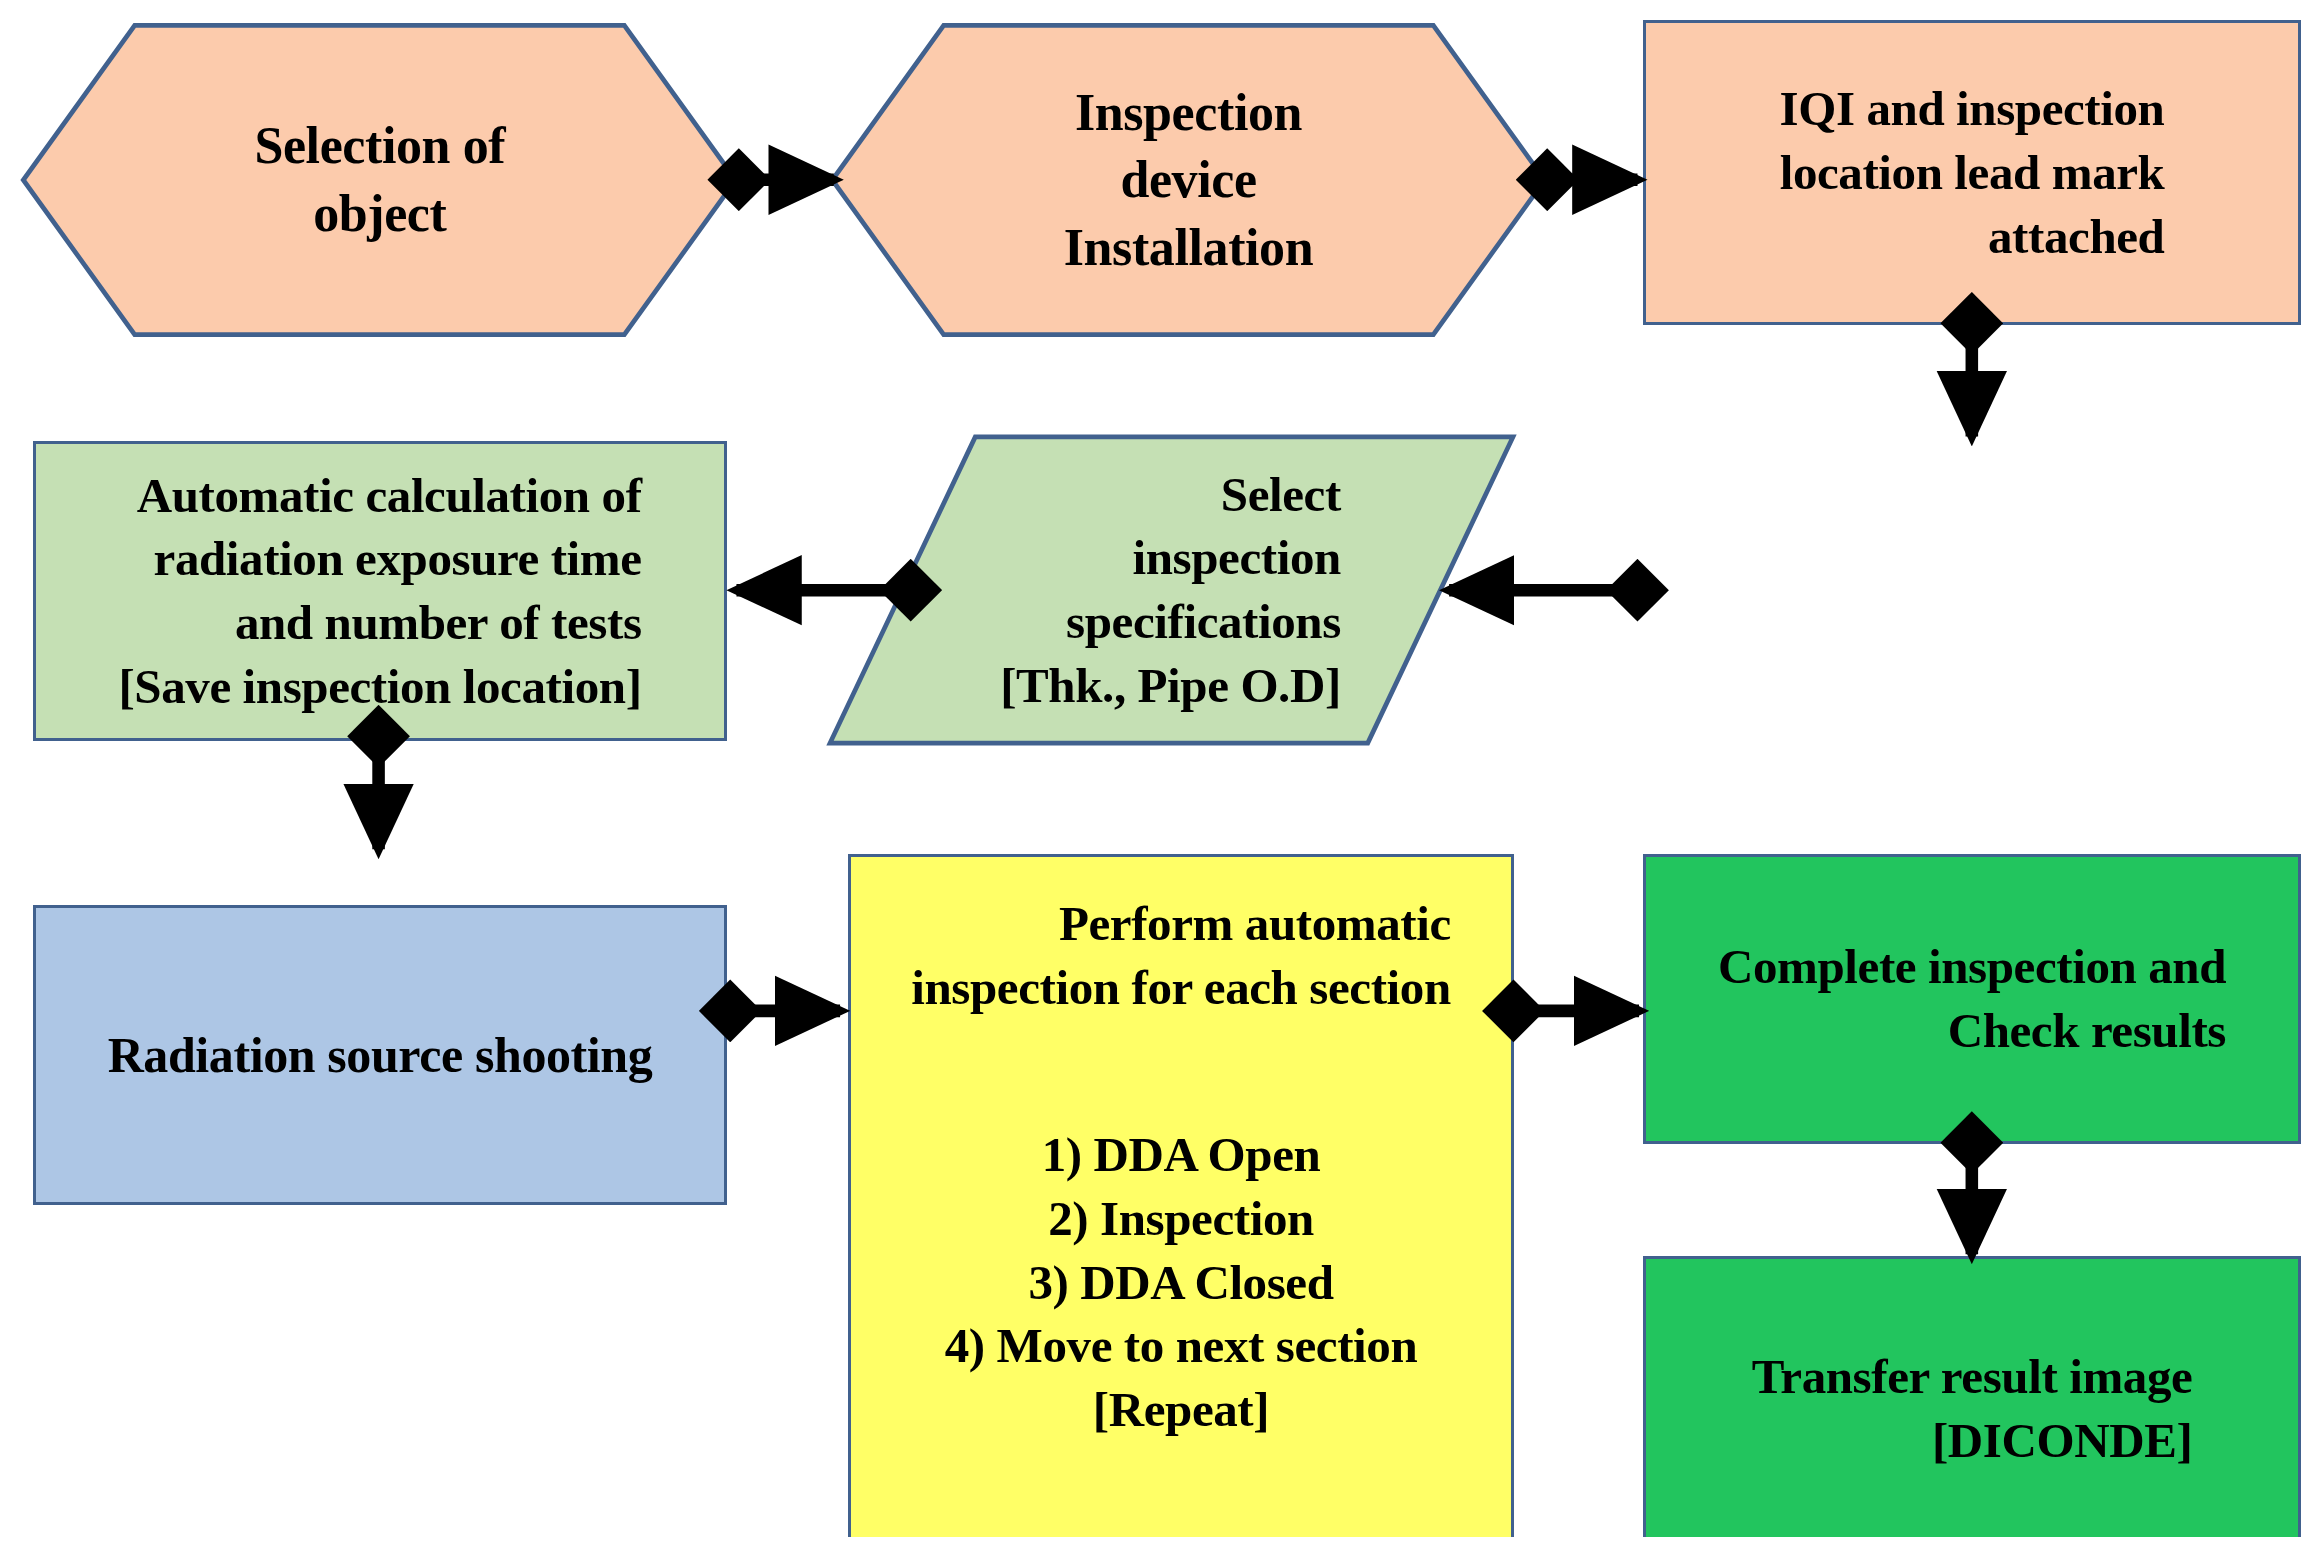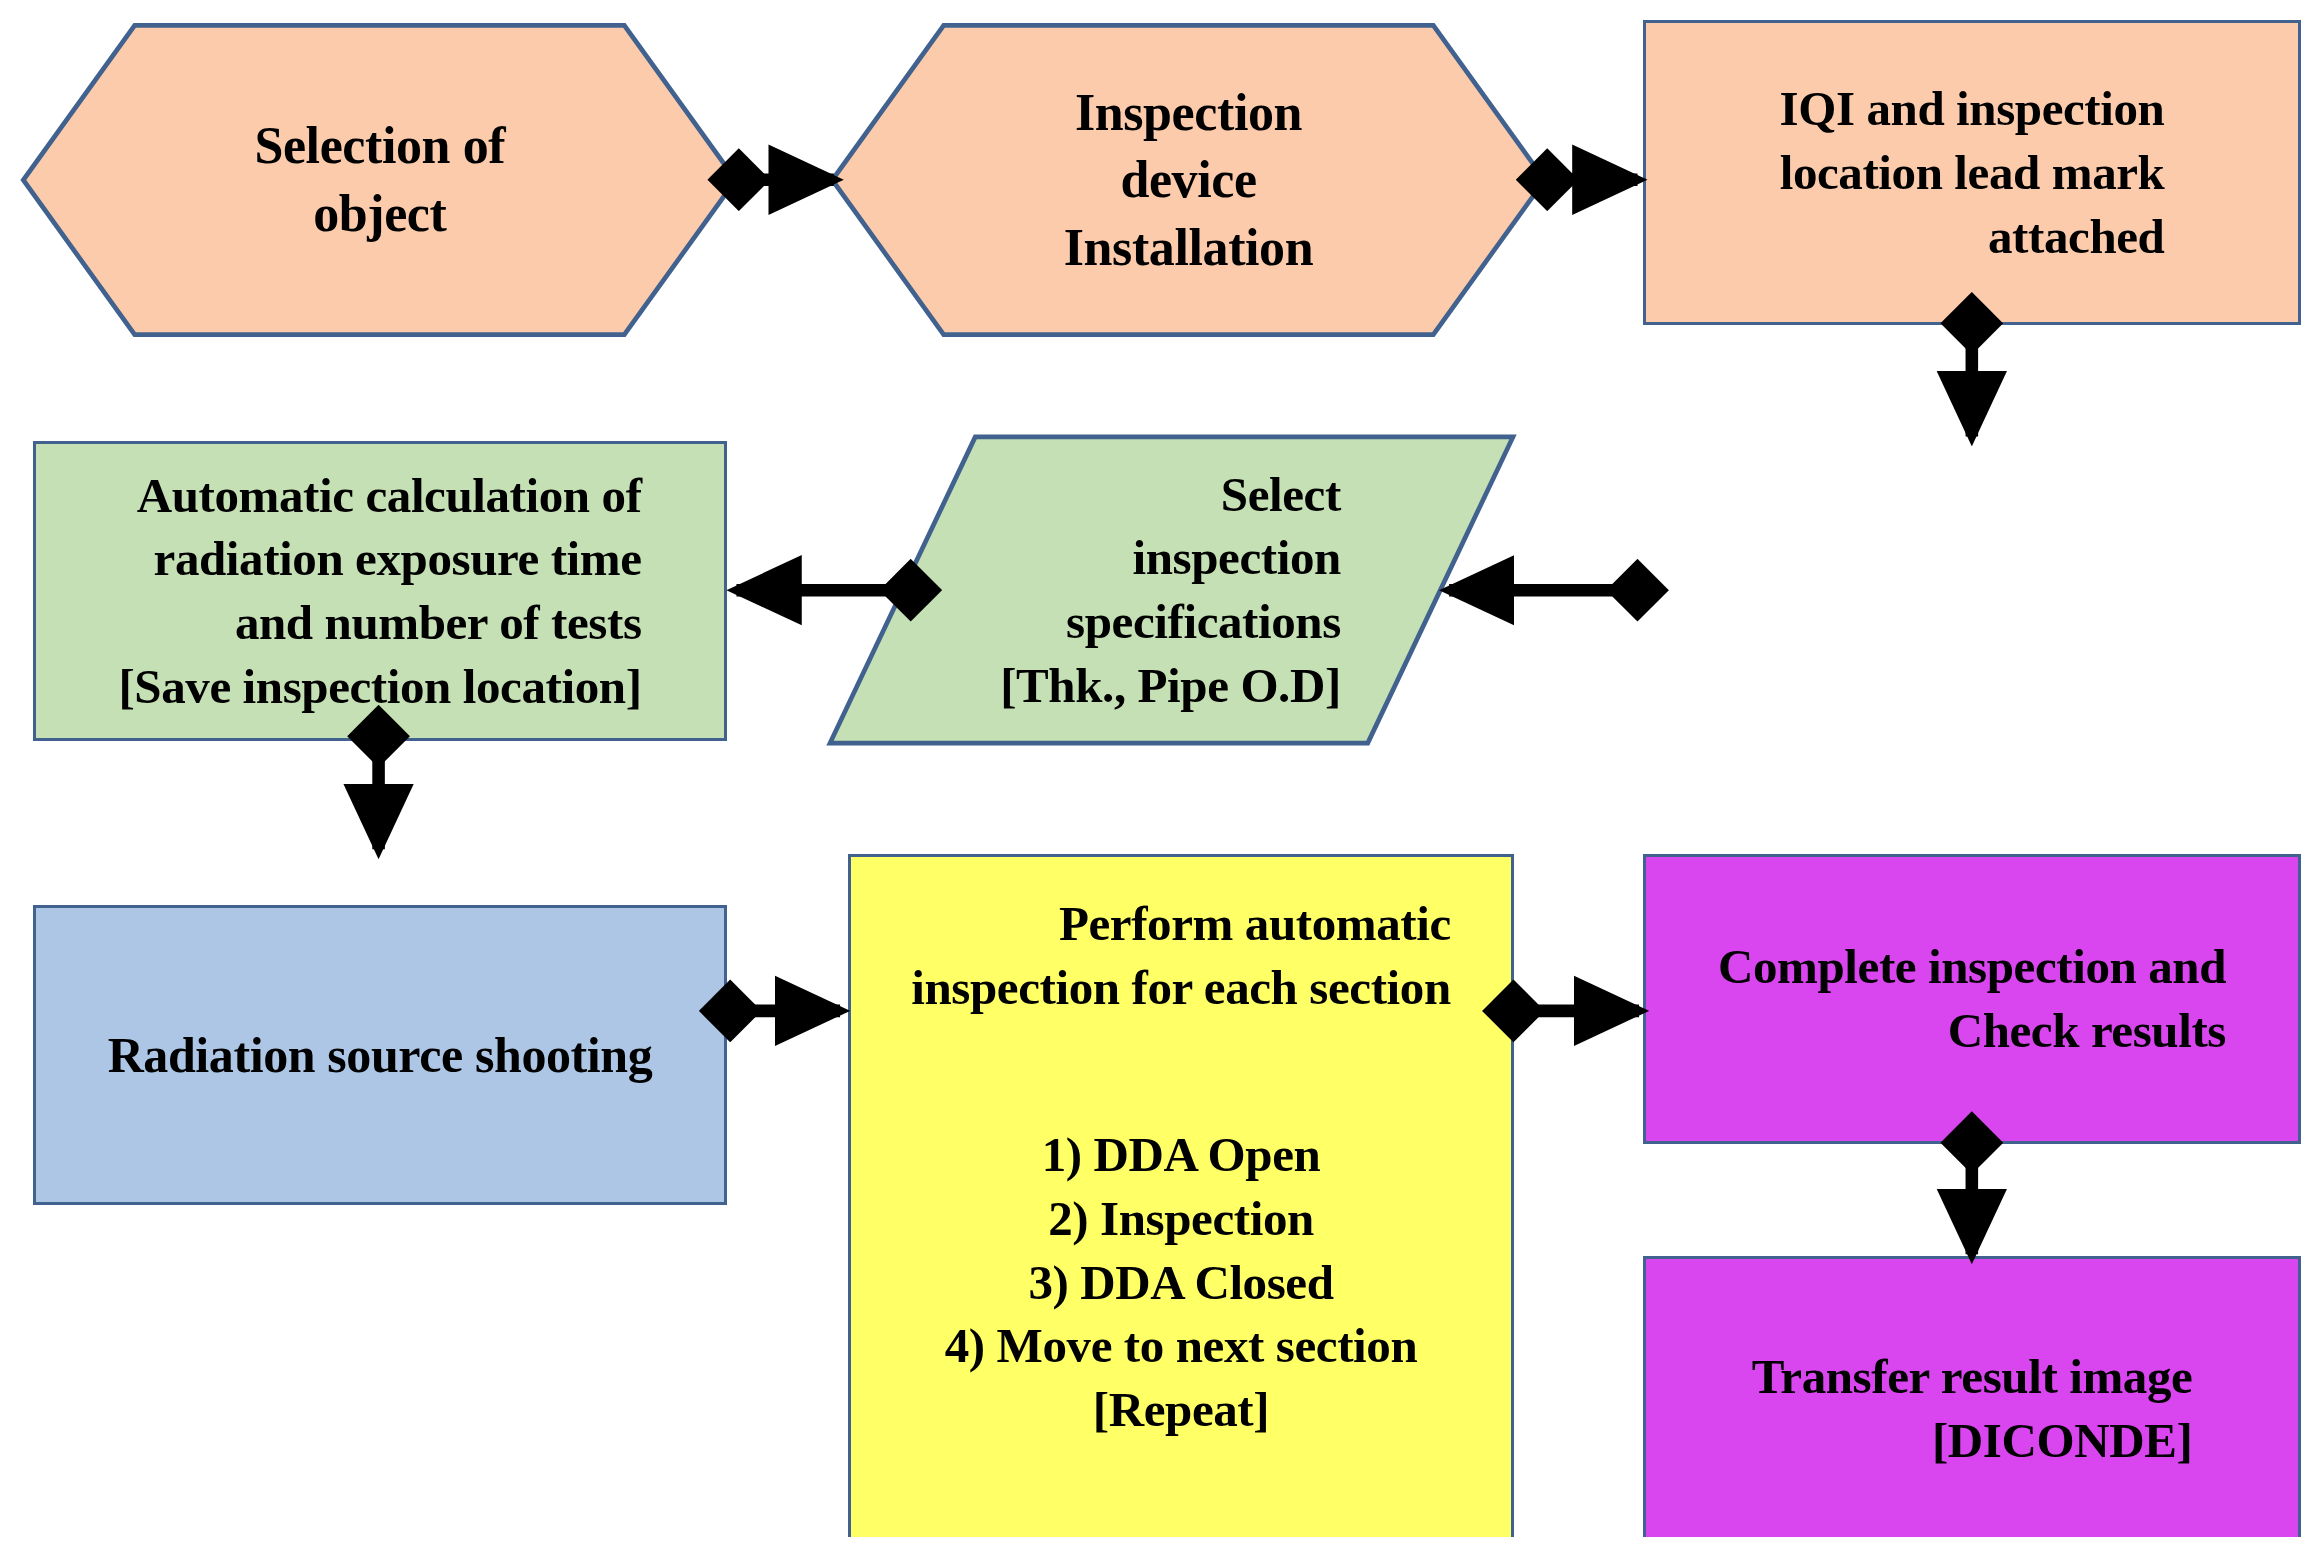--- a/index.html
+++ b/index.html
@@ -35,21 +35,21 @@
     padding: 0 11px;
     white-space: pre-line;
   }
   .rect {
     border: 3.1px solid #41618E;
   }
   .peach  { background: #FCCBAC; }
   .green  { background: #C5E0B4; }
   .blue   { background: #ADC6E5; }
   .yellow { background: #FFFF66; }
-  .gray   { background: #d946ef; }
+  .gray   { background: #22c55e; }
 
   
   .shape-svg {
     position: absolute;
     z-index: 1;
     pointer-events: none;
   }
   .node.transparent { background: none; border: none; }
 
   

